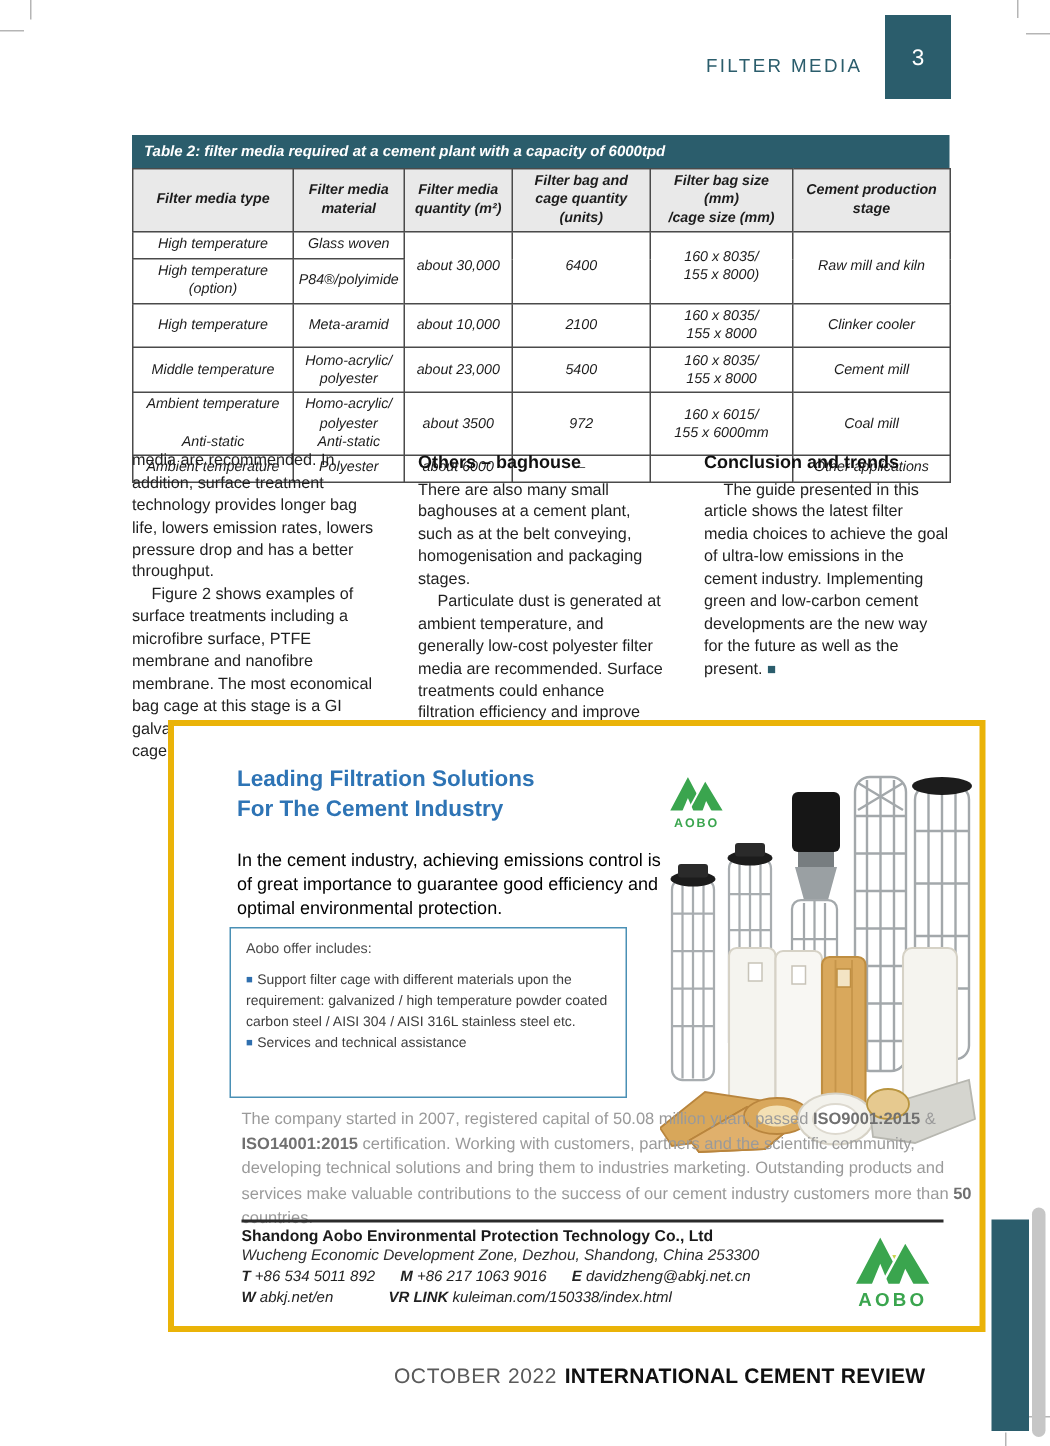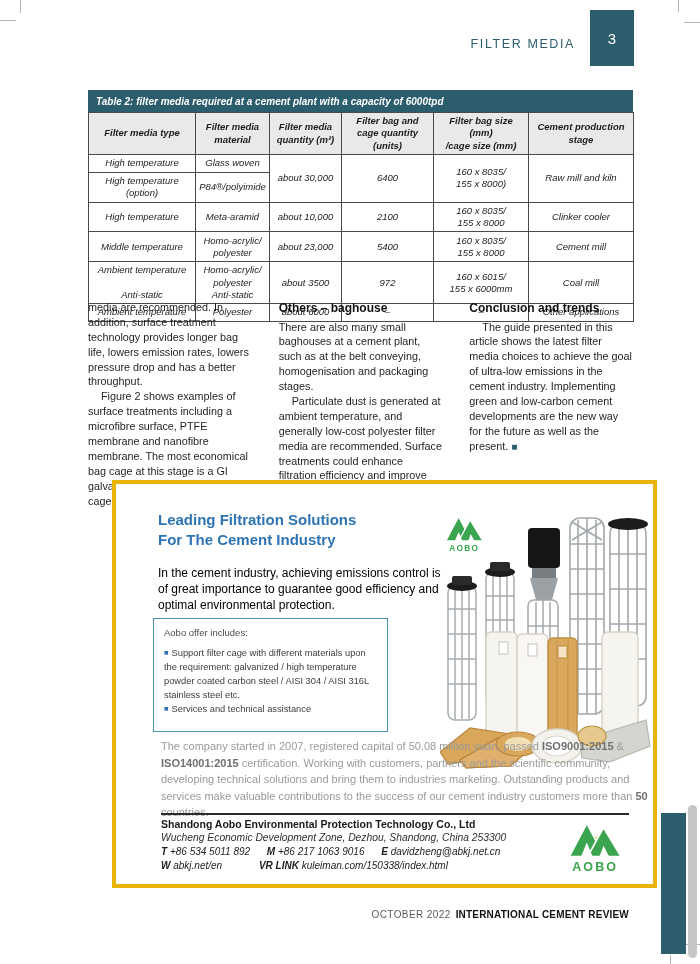--- a/index.html
+++ b/index.html
@@ -30,37 +30,37 @@
   .col p { margin:0; }
   .col p.indent { text-indent:13px; }
   .endmark { color:#2b5d6c; font-size:10px; }
 
   
   .ad { position:absolute; left:88px; top:480px; width:545px; height:408px; border:4px solid #eab308; background:#fff;margin-left:24px; }
   .ad-headline { position:absolute; left:42px; top:26px; color:#2e74b5; font-weight:bold; font-size:15px; line-height:1.32; white-space:pre-line; }
   .ad-intro { position:absolute; left:42px; top:82px; width:295px; font-size:12px; color:#000000; line-height:1.32; }
   .ad-photo { position:absolute; left:324px; top:30px; width:212px; height:255px; }
   .ad-logo-small { position:absolute; left:326px; top:22px; width:46px; height:52px; }
-  .offer-box { position:absolute; left:37px; top:134px; width:235px; height:114px; border:1px solid #4a90b5; padding:8px 10px; }
+  .offer-box { position:absolute; left:37px; top:134px; width:265px; height:114px; border:1px solid #4a90b5; padding:8px 10px; }
   .offer-title { font-size:9.5px; color:#4a4a4a; margin-bottom:9px; }
   .offer-item { font-size:9.3px; color:#3d3d3d; line-height:1.5; }
   .bullet { color:#2f6fae; font-size:7.5px; margin-right:3px; vertical-align:1px; }
   .company-par { position:absolute; left:45px; top:254px; width:492px; font-size:11px; line-height:1.5; color:#9a9a9a; }
   .company-par .b { color:#707070; font-weight:bold; }
   .rule { position:absolute; left:45px; top:329px; width:468px; height:2px; background:#2b2b2b; }
   .company-name { position:absolute; left:45px; top:334px; font-size:10.5px; font-weight:bold; color:#1a1a1a; }
   .address { position:absolute; left:45px; top:348px; font-size:10.3px; font-style:italic; color:#2e2e2e; }
   .contact { position:absolute; left:45px; font-size:10px; font-style:italic; color:#222; }
   .contact .lab { font-weight:bold; }
   .c1 { top:362px; } .c2 { top:376px; }
   .contact .sp { display:inline-block; width:14px; } .contact .sp2 { display:inline-block; width:34px; }
   .ad-logo-big { position:absolute; left:450px; top:328px; width:60px; height:66px; }
 
   
-  .footer { position:absolute; top:909px; right:71px; font-size:10px; white-space:nowrap;text-align:center; }
+  .footer { position:absolute; top:909px; right:83px; font-size:14px; white-space:nowrap;text-align:center; }
   .footer .issue { color:#5a5a5a; letter-spacing:.4px; margin-right:5px; }
   .footer .pub { color:#111; font-weight:bold; letter-spacing:.2px; }
   .teal-bar { position:absolute; left:661px; top:813px; width:25px; height:141px; background:#2b5d6c; }
   .gray-bar { position:absolute; left:688px; top:805px; width:9px; height:153px; background:#c6c6c6; border-radius:5px; }
 </style>
 </head>
 <body>
 
 <div class="crop" style="left:20px;top:0;width:1px;height:13px;"></div>
 <div class="crop" style="left:0;top:20px;width:16px;height:1px;"></div>

